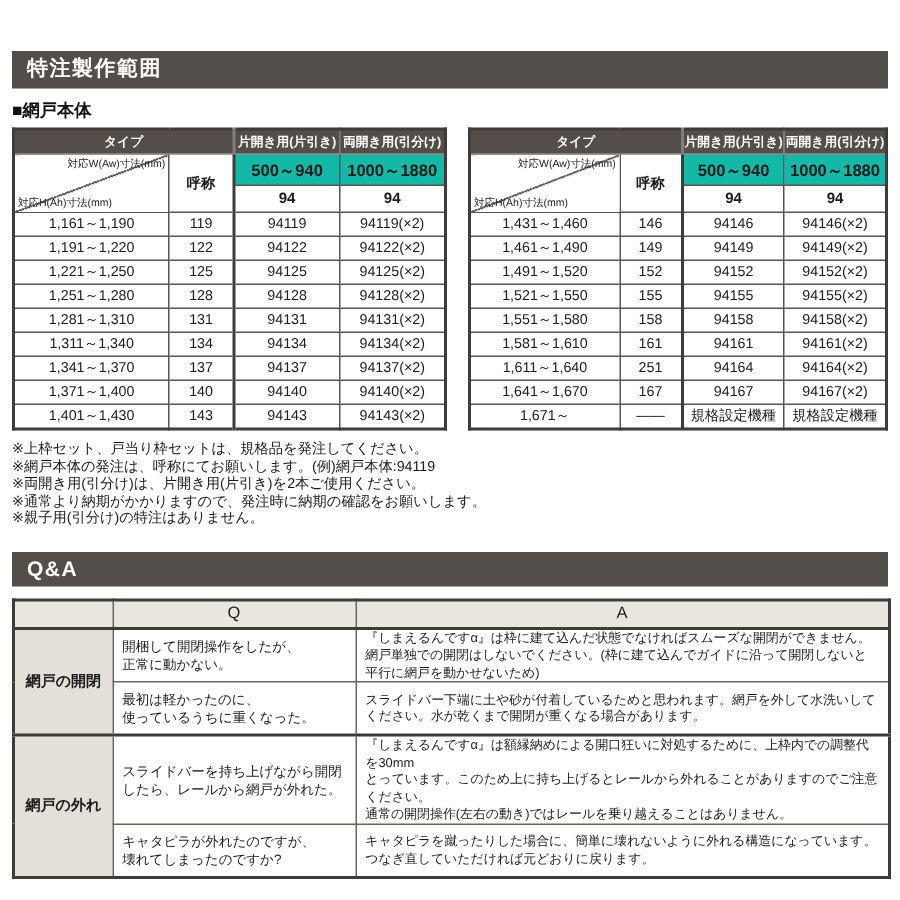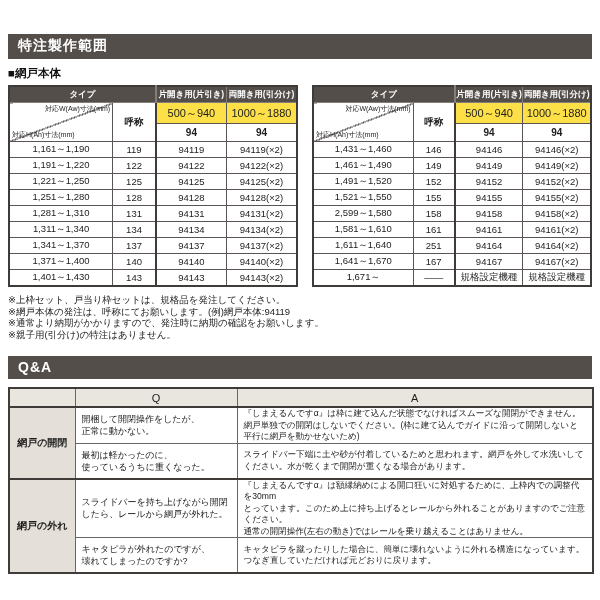--- a/index.html
+++ b/index.html
@@ -60,21 +60,21 @@
   }
   .size-table tr.dark-row th {
     background: #544e4a;
     color: #fff;
     font-size: 8.5px;
     font-weight: bold;
     height: 13px;
     padding: 1px 0;
     border-color: #847e7a;
   }
-  .size-table th.range { font-size: 11px; font-weight: normal; height: 18px; background: #fde047; }
+  .size-table th.range { font-size: 11px; font-weight: bold; height: 18px; background: #14b8a6; }
   .size-table th.code  { font-size: 10px; font-weight: bold; height: 15px; background: #fff; }
   .size-table th.name  { font-size: 9.5px; font-weight: bold; background: #fff; }
   .size-table th.thickleft, .size-table tbody td:nth-child(3) { border-left: 2px solid #3f3b38; }
   .size-table tbody td {
     font-size: 9.5px;
     height: 11.5px;
     background: #fff;
     white-space: nowrap;
   }
   
@@ -301,21 +301,21 @@
             <td>94152</td>
             <td>94152(×2)</td>
           </tr>
           <tr>
             <td>1,521～1,550</td>
             <td>155</td>
             <td>94155</td>
             <td>94155(×2)</td>
           </tr>
           <tr>
-            <td>2,599～1,580</td>
+            <td>1,551～1,580</td>
             <td>158</td>
             <td>94158</td>
             <td>94158(×2)</td>
           </tr>
           <tr>
             <td>1,581～1,610</td>
             <td>161</td>
             <td>94161</td>
             <td>94161(×2)</td>
           </tr>
@@ -338,20 +338,21 @@
             <td>規格設定機種</td>
           </tr>
         </tbody>
     </table>
 
   </div>
 
   <ul class="notes">
     <li>※上枠セット、戸当り枠セットは、規格品を発注してください。</li>
     <li>※網戸本体の発注は、呼称にてお願いします。(例)網戸本体:94119</li>
+    <li>※両開き用(引分け)は、片開き用(片引き)を2本ご使用ください。</li>
     <li>※通常より納期がかかりますので、発注時に納期の確認をお願いします。</li>
     <li>※親子用(引分け)の特注はありません。</li>
   </ul>
 
   <div class="section-bar bar-qa">
     <span>Q&amp;A</span>
   </div>
 
   <table class="qa-table">
     <colgroup>

